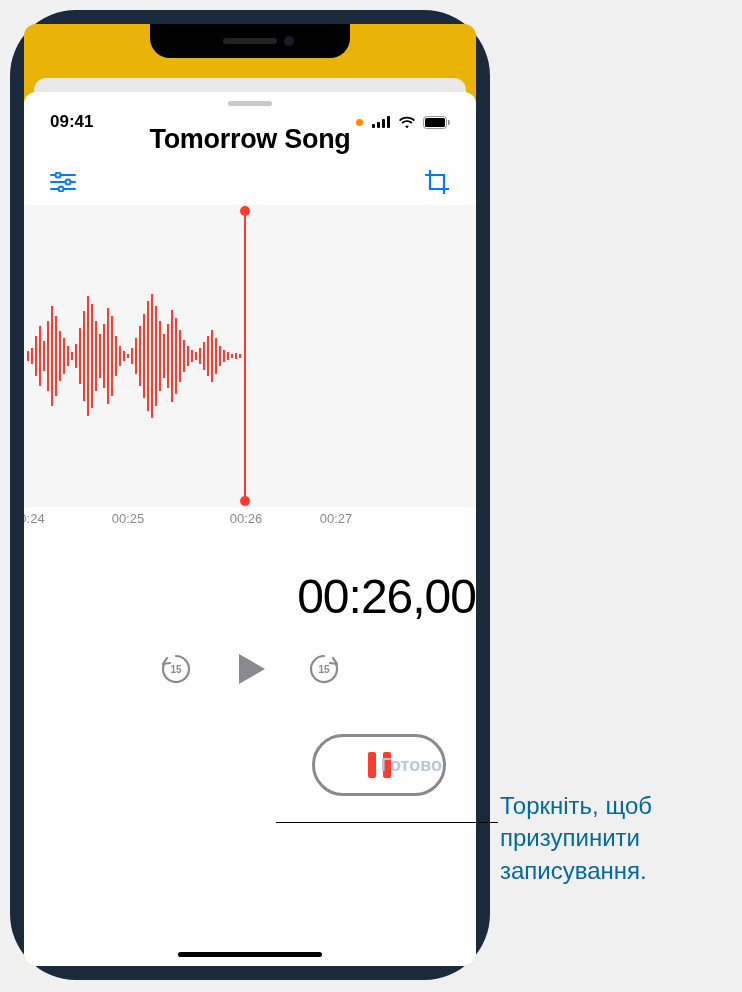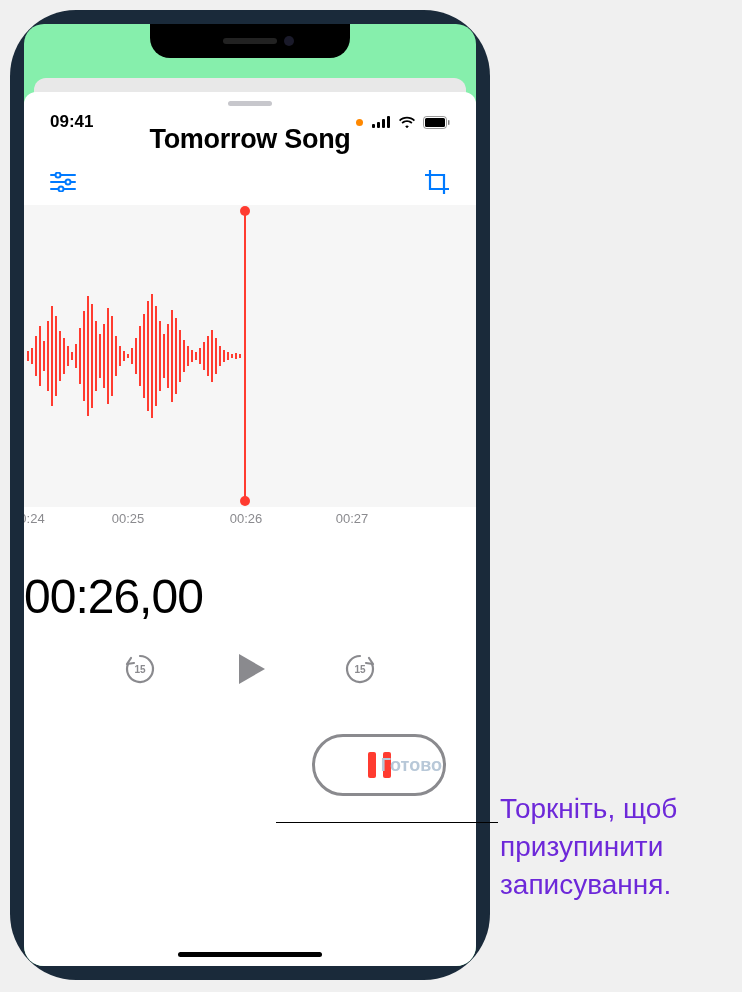--- a/index.html
+++ b/index.html
@@ -16,22 +16,22 @@
       height: 970px;
       background: #1a2a3a;
       border-radius: 66px;
       padding: 14px;
       margin: 10px 0 0 10px;
       position: relative;
     }
     .screen {
       width: 100%;
       height: 100%;
-      background: #86efac;
-      border-radius: 20px;
+      background: #eab308;
+      border-radius: 12px;
       overflow: hidden;
       position: relative;
     }
     .notch {
       position: absolute;
       top: 0;
       left: 50%;
       transform: translateX(-50%);
       width: 200px;
       height: 34px;
@@ -177,32 +177,32 @@
     .playhead::after { bottom: -5px; }
     .timeline-ticks {
       position: relative;
       height: 24px;
       font-size: 13px;
       color: #8a8a8e;
       margin-top: 2px;
     }
     .tick { position: absolute; top: 2px; transform: translateX(-50%); }
     .big-timer {
-      text-align: left;
+      text-align: right;
       font-size: 48px;
       font-weight: 400;
       letter-spacing: -1px;
       margin-top: 36px;
       font-variant-numeric: tabular-nums;
     }
     .playback-row {
       display: flex;
       justify-content: center;
       align-items: center;
-      gap: 72px;
+      gap: 36px;
       margin-top: 24px;
       color: #8a8a8e;
     }
     .play-btn {
       width: 42px;
       height: 42px;
     }
     .skip-btn {
       width: 34px;
       height: 34px;
@@ -254,23 +254,23 @@
       transform: translateX(-50%);
       width: 144px;
       height: 5px;
       background: #000;
       border-radius: 3px;
     }
     .callout {
       position: absolute;
       left: 500px;
       top: 790px;
-      font-size: 28px;
+      font-size: 24px;
       line-height: 1.35;
-      color: #6d28d9;
+      color: #0369a1;
       width: 230px;
     }
     .callout-line {
       position: absolute;
       top: 822px;
       left: 276px;
       width: 222px;
       height: 1px;
       background: #000;
     }
@@ -395,21 +395,21 @@
               <line x1="216" y1="88" x2="216" y2="92"></line>
           </g>
         </svg>
         <div class="playhead"></div>
       </div>
 
       <div class="timeline-ticks">
         <span class="tick" style="left:8px">0:24</span>
         <span class="tick" style="left:104px">00:25</span>
         <span class="tick" style="left:222px">00:26</span>
-        <span class="tick" style="left:328px">00:27</span>
+        <span class="tick" style="left:312px">00:27</span>
       </div>
 
       <div class="big-timer">00:26,00</div>
 
       <div class="playback-row">
         <div class="skip-btn">
           <svg width="34" height="34" viewBox="0 0 34 34" fill="none" stroke="#8a8a8e" stroke-width="2.2">
               <path d="M17 4 A13 13 0 1 1 5 12" stroke-linecap="round"></path>
               <path d="M8 6 L4 12 L11 11" stroke-linecap="round" stroke-linejoin="round"></path>
             </svg>

